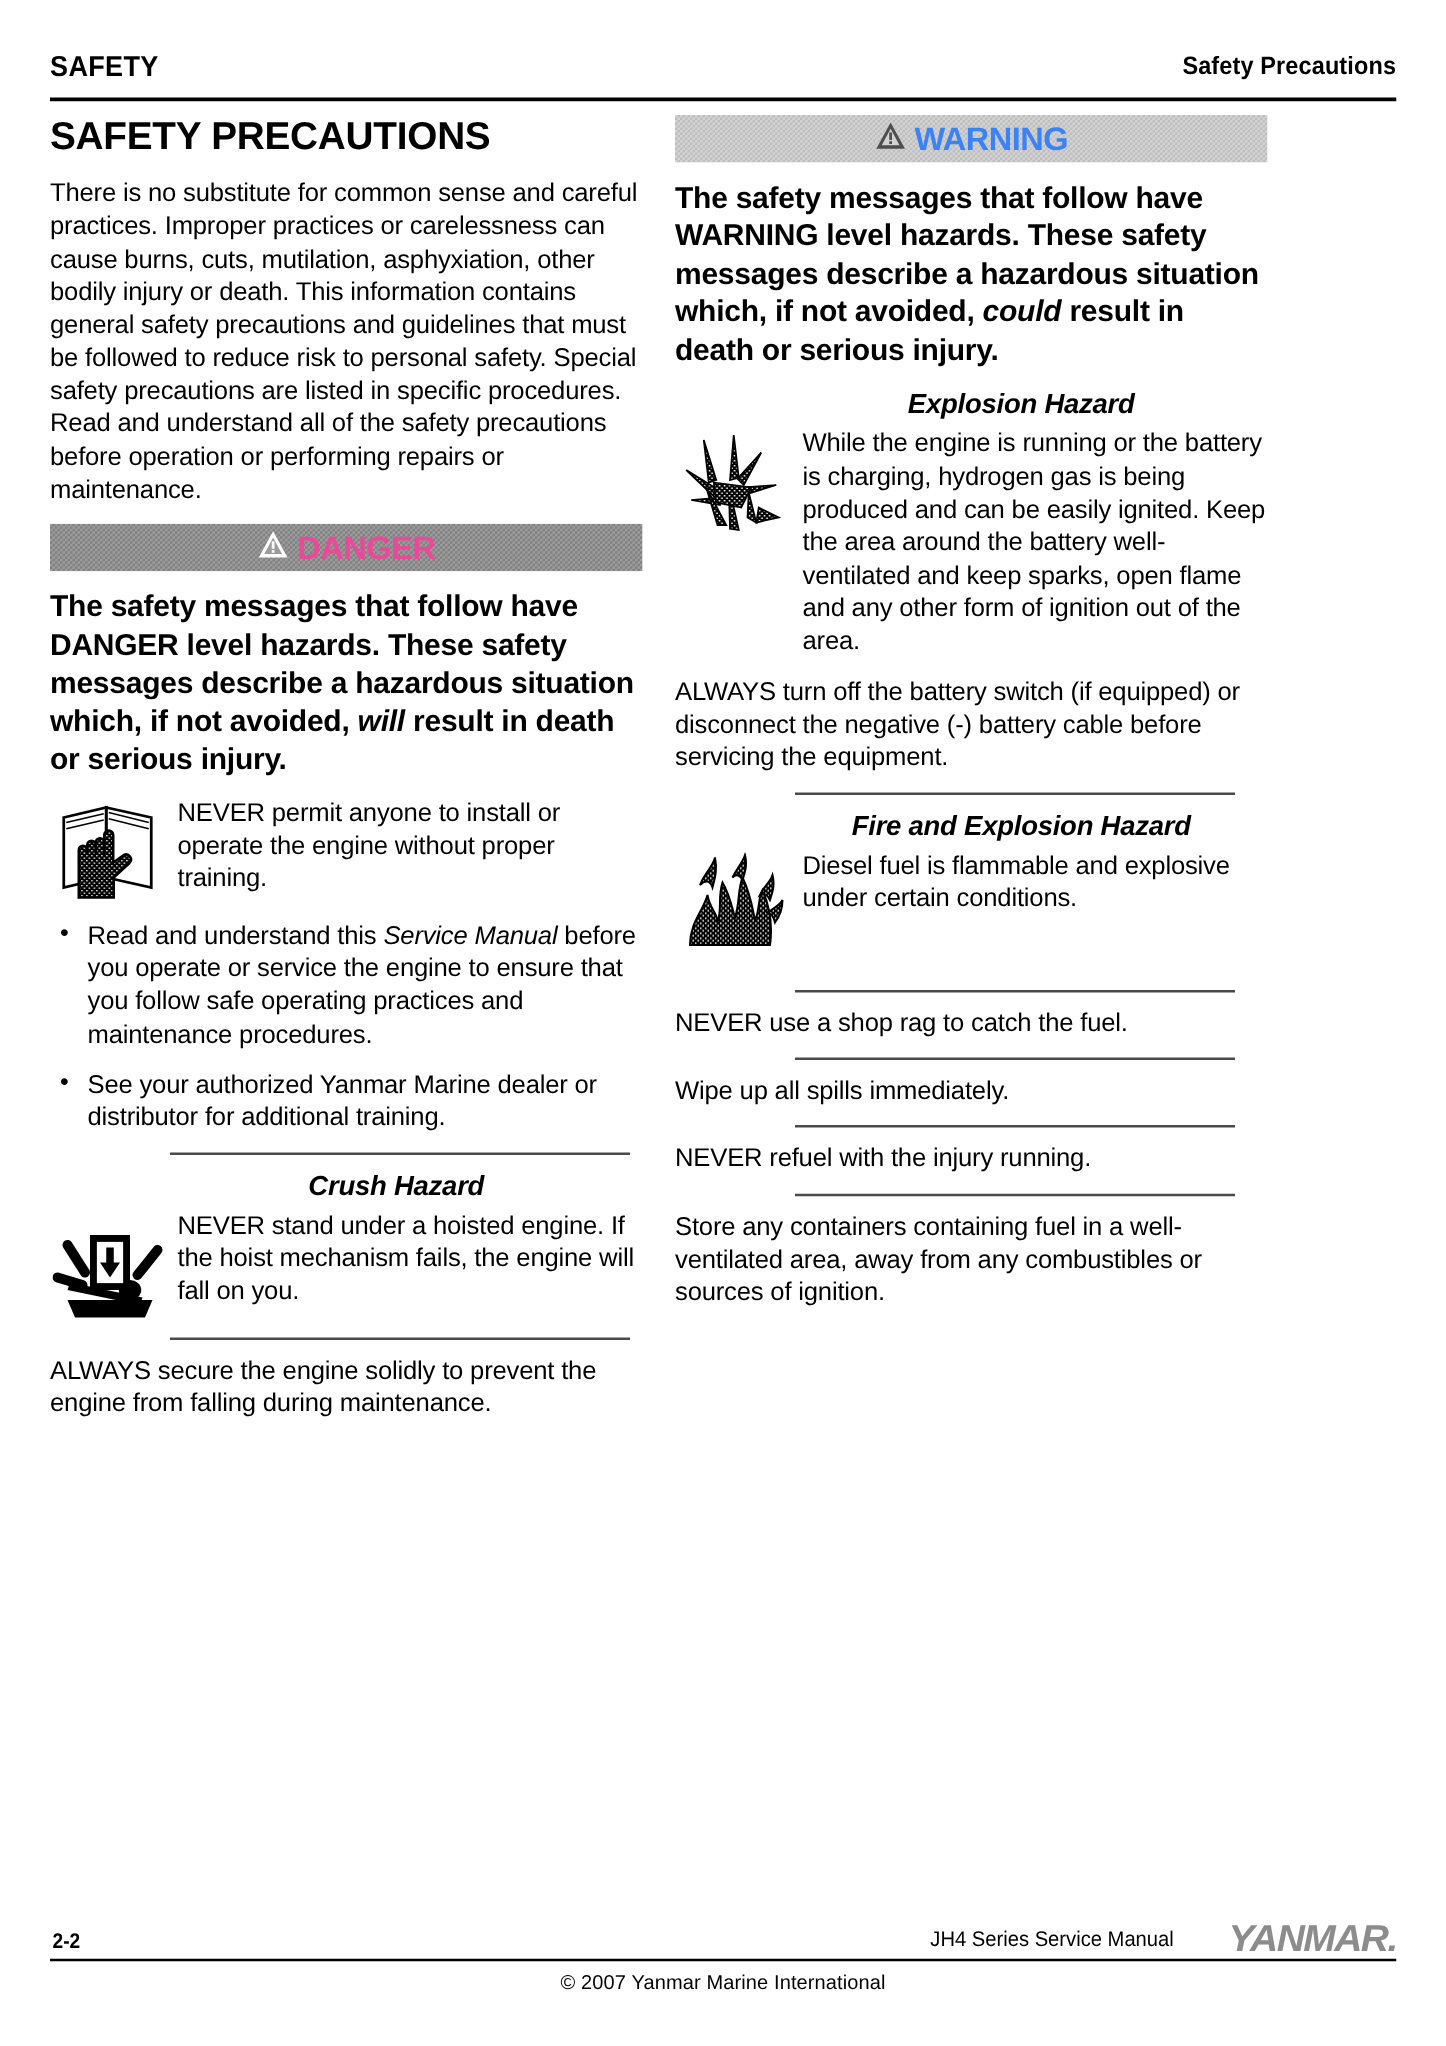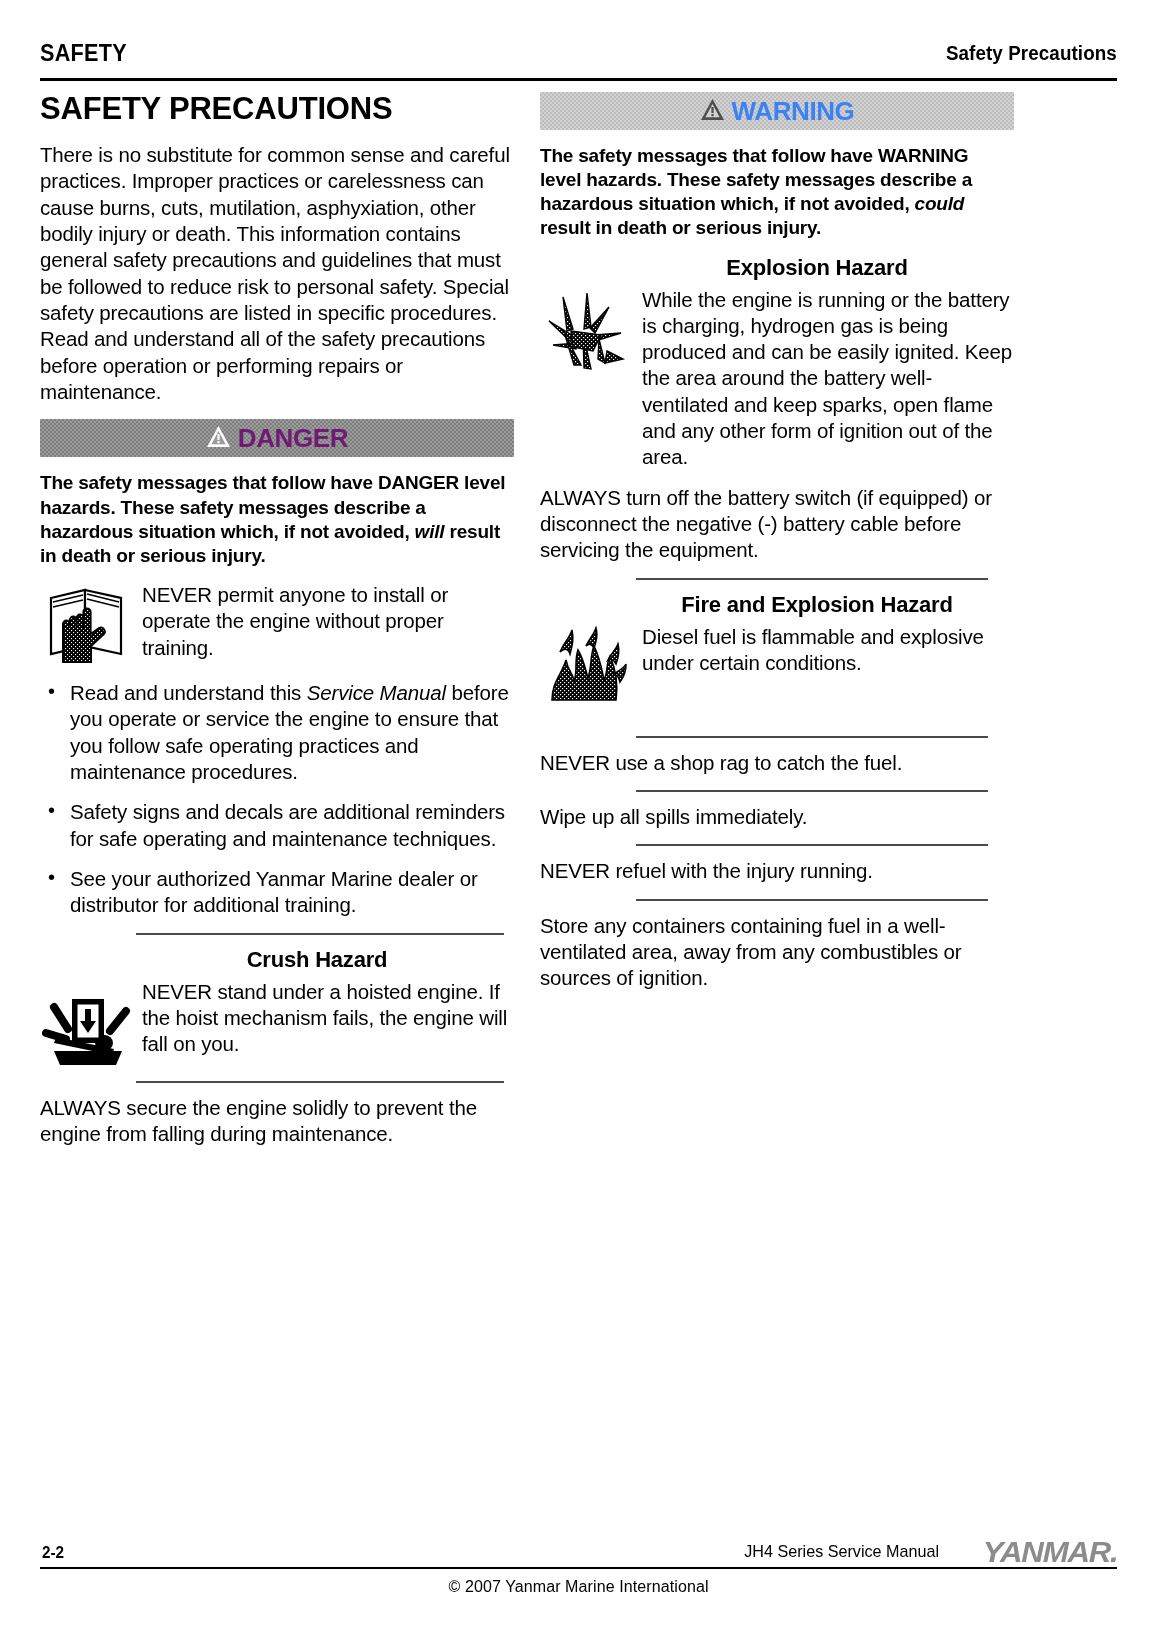--- a/index.html
+++ b/index.html
@@ -83,21 +83,21 @@
   p.body {
     font-size: 20.5px;
     line-height: 1.285;
     margin: 0 0 14px 0;
     letter-spacing: -0.15px;
   }
   p.body.tight { margin-bottom: 10px; }
 
   p.bold {
     font-weight: bold;
-    font-size: 19px;
+    font-size: 24px;
     line-height: 1.27;
     margin: 0 0 14px 0;
     letter-spacing: -0.2px;
   }
 
   i.em { font-style: italic; }
 
   
   .alert-band {
     position: relative;
@@ -135,34 +135,35 @@
     align-items: center;
     gap: 7px;
     z-index: 2;
   }
   .band-label {
     font-size: 26px;
     font-weight: bold;
     letter-spacing: -0.4px;
     line-height: 1;
   }
-  .band-danger .band-label { color: #701a75; }
+  .band-danger .band-label { color: #ec4899; }
   .band-warning .band-label { color: #3b82f6; }
   .tri-icon { display: block; }
 
   
   .haz-title {
     font-size: 22px;
     font-weight: bold;
     text-align: center;
     margin: 10px 0 6px 0;
     letter-spacing: -0.2px;
   }
   .haz-title.indent-right {
     padding-left: 80px;
+    font-style: italic;
   }
   .haz-row {
     display: flex;
     align-items: flex-start;
     gap: 6px;
     margin-bottom: 14px;
   }
   .haz-icon {
     flex: 0 0 auto;
     width: 96px;
@@ -329,21 +330,20 @@
                        L54 44 a4 4 0 0 1 4.6 6.4 L46 62
                        L46 78 L18 78 Z" fill="url(#dithHand)" stroke="#000" stroke-width="2"></path>
             </g>
           </svg>
         </div>
         <div class="haz-text">NEVER permit anyone to install or operate the engine without proper training.</div>
       </div>
 
       <ul class="bullets">
         <li><span>Read and understand this </span><i class="em">Service Manual</i><span> before you operate or service the engine to ensure that you follow safe operating practices and maintenance procedures.</span></li>
-        <li><span>Safety signs and decals are additional reminders for safe operating and maintenance techniques.</span></li>
         <li><span>See your authorized Yanmar Marine dealer or distributor for additional training.</span></li>
       </ul>
 
       <div class="sep indent"></div>
 
       <div class="haz-title indent-right">Crush Hazard</div>
 
       <div class="haz-row">
         <div class="haz-icon">
           <svg width="92" height="86" viewBox="0 0 92 86" aria-hidden="true">

